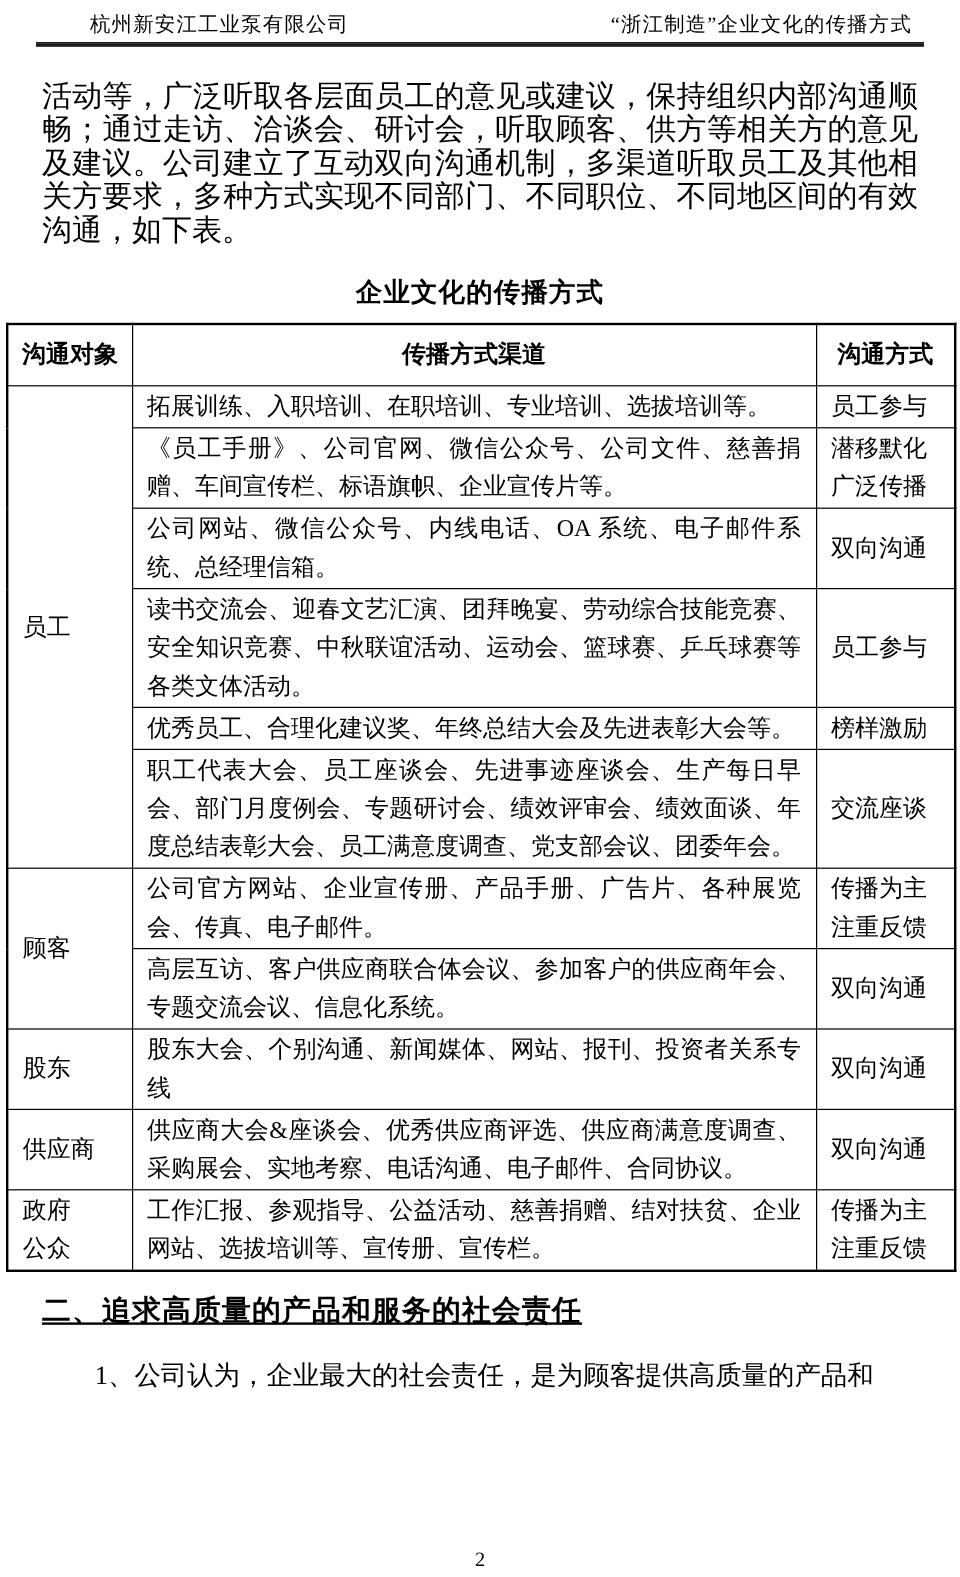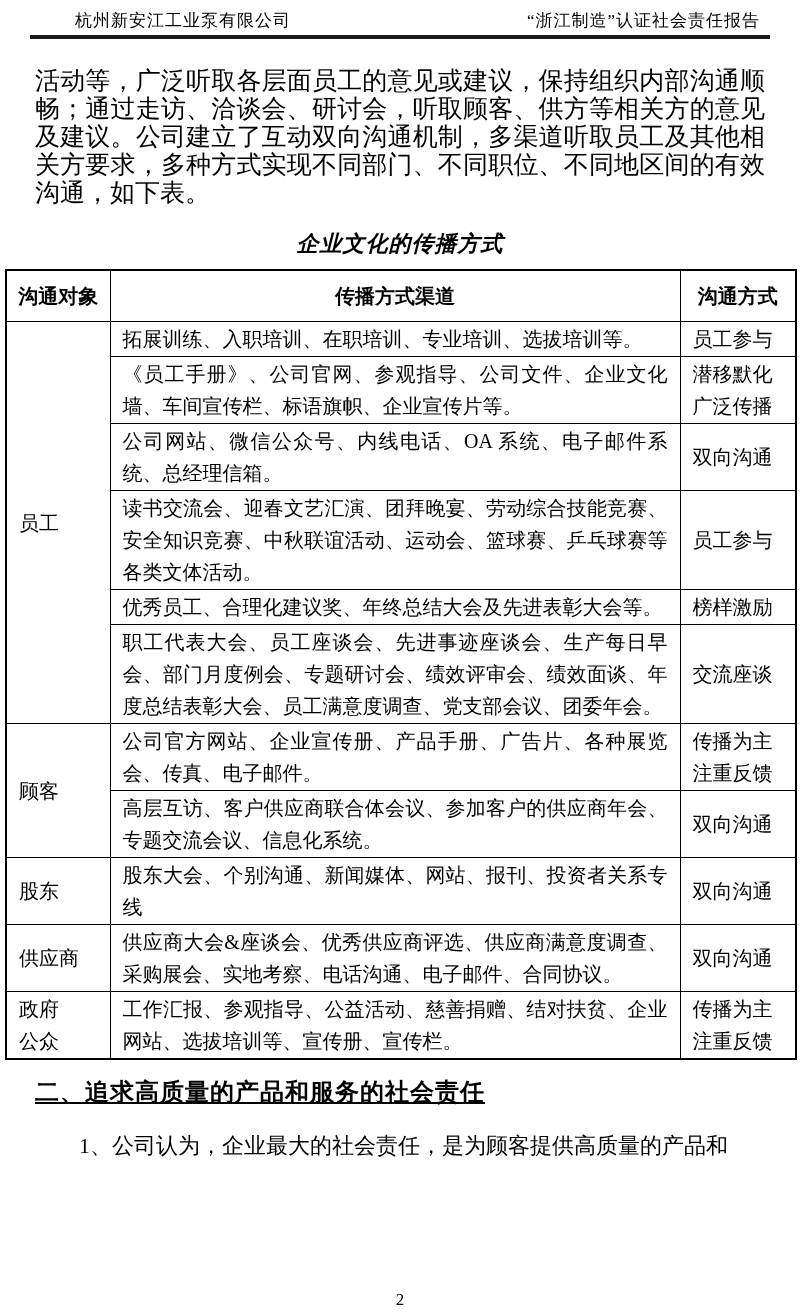--- a/index.html
+++ b/index.html
@@ -38,21 +38,20 @@
     text-align: justify;
     text-justify: inter-ideograph;
   }
   
   .table-title {
     margin-top: 22px;
     text-align: center;
     font-size: 22px;
     font-weight: bold;
     letter-spacing: 1px;
-    font-style: italic;
   }
   table.comm {
     margin: 10px 5px 0 5px;
     width: 790px;
     border-collapse: collapse;
     table-layout: fixed;
     border: 2px solid #000;
     font-size: 20px;
   }
   table.comm col.c1 { width: 104px; }
@@ -105,21 +104,21 @@
     font-size: 17px;
   }
 </style>
 </head>
 <body>
 
 <div class="page">
 
   <div class="header">
     <span>杭州新安江工业泵有限公司</span>
-    <span>“浙江制造”认证社会责任报告</span>
+    <span>“浙江制造”企业文化的传播方式</span>
   </div>
   <div class="header-rule"></div>
 
   <p class="intro">活动等，广泛听取各层面员工的意见或建议，保持组织内部沟通顺畅；通过走访、洽谈会、研讨会，听取顾客、供方等相关方的意见及建议。公司建立了互动双向沟通机制，多渠道听取员工及其他相关方要求，多种方式实现不同部门、不同职位、不同地区间的有效沟通，如下表。</p>
 
   <div class="table-title">企业文化的传播方式</div>
 
   <table class="comm">
     <colgroup>
         <col class="c1">
@@ -133,21 +132,21 @@
         <th>沟通方式</th>
       </tr>
     </thead>
     <tbody>
       <tr>
         <td class="obj" rowspan="6">员工</td>
         <td class="chan">拓展训练、入职培训、在职培训、专业培训、选拔培训等。</td>
         <td class="meth">员工参与</td>
       </tr>
       <tr>
-        <td class="chan">《员工手册》、公司官网、参观指导、公司文件、企业文化墙、车间宣传栏、标语旗帜、企业宣传片等。</td>
+        <td class="chan">《员工手册》、公司官网、微信公众号、公司文件、慈善捐赠、车间宣传栏、标语旗帜、企业宣传片等。</td>
         <td class="meth">潜移默化
 广泛传播</td>
       </tr>
       <tr>
         <td class="chan">公司网站、微信公众号、内线电话、OA 系统、电子邮件系统、总经理信箱。</td>
         <td class="meth">双向沟通</td>
       </tr>
       <tr>
         <td class="chan">读书交流会、迎春文艺汇演、团拜晚宴、劳动综合技能竞赛、安全知识竞赛、中秋联谊活动、运动会、篮球赛、乒乓球赛等各类文体活动。</td>
         <td class="meth">员工参与</td>

